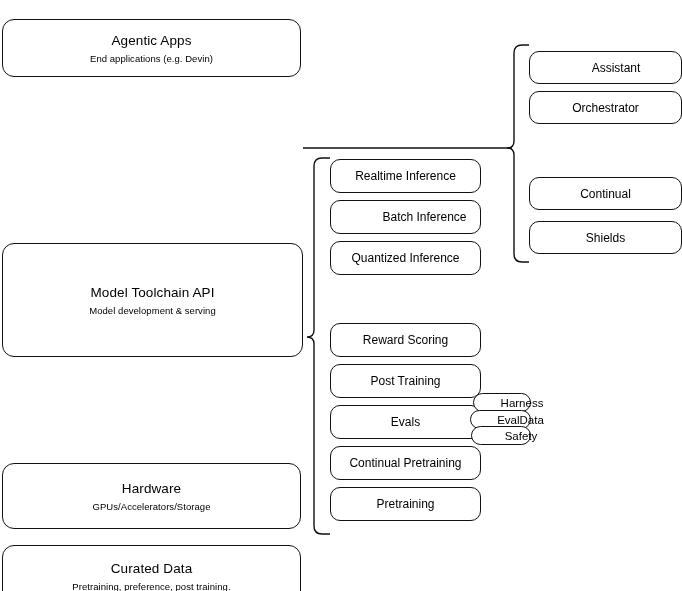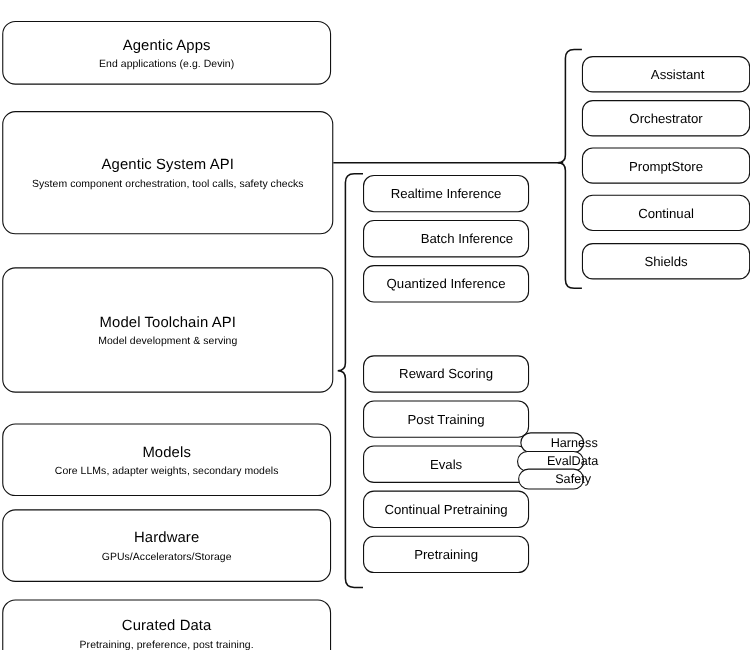--- a/index.html
+++ b/index.html
@@ -38,34 +38,26 @@
     <path d="M 330 141 L 322 141 Q 314 141 314 149 L 314 313 Q 314 320 307 320 Q 314 320 314 327 L 314 509 Q 314 517 322 517 L 330 517"></path>
 
     <path d="M 529 28 L 522 28 Q 514 28 514 36 L 514 124 Q 514 131 507 131 Q 514 131 514 138 L 514 237 Q 514 245 522 245 L 529 245"></path>
   </svg>
 
   <div class="box" style="left:2px;top:2px;width:299px;height:58px;">
     <div class="layer-title">Agentic Apps</div>
     <div class="layer-sub">End applications (e.g. Devin)</div>
   </div>
 
-  <div class="box" style="left:2px;top:84px;width:301px;height:112px;">
-    <div class="layer-title">Agentic System API</div>
-    <div class="layer-sub">System component orchestration, tool calls, safety checks</div>
-  </div>
 
   <div class="box" style="left:2px;top:226px;width:301px;height:114px;">
     <div class="layer-title">Model Toolchain API</div>
     <div class="layer-sub">Model development &amp; serving</div>
   </div>
 
-  <div class="box" style="left:2px;top:368px;width:299px;height:66px;">
-    <div class="layer-title">Models</div>
-    <div class="layer-sub">Core LLMs, adapter weights, secondary models</div>
-  </div>
 
   <div class="box" style="left:2px;top:446px;width:299px;height:66px;">
     <div class="layer-title">Hardware</div>
     <div class="layer-sub">GPUs/Accelerators/Storage</div>
   </div>
 
   <div class="box" style="left:2px;top:528px;width:299px;height:62px;">
     <div class="layer-title">Curated Data</div>
     <div class="layer-sub">Pretraining, preference, post training.</div>
   </div>
@@ -104,23 +96,20 @@
   <div class="pill" style="left:471px;top:409px;width:60px;height:19px;">
     <span>Safety</span>
   </div>
 
   <div class="capsule" style="left:529px;top:34px;width:153px;height:33px;padding-left:21px;">
     <span>Assistant</span>
   </div>
   <div class="capsule" style="left:529px;top:74px;width:153px;height:33px;">
     <span>Orchestrator</span>
   </div>
-  <div class="capsule" style="left:529px;top:117px;width:153px;height:33px;">
-    <span>PromptStore</span>
-  </div>
   <div class="capsule" style="left:529px;top:160px;width:153px;height:33px;">
     <span>Continual</span>
   </div>
   <div class="capsule" style="left:529px;top:204px;width:153px;height:33px;">
     <span>Shields</span>
   </div>
 
 </div>
 
 </body></html>

